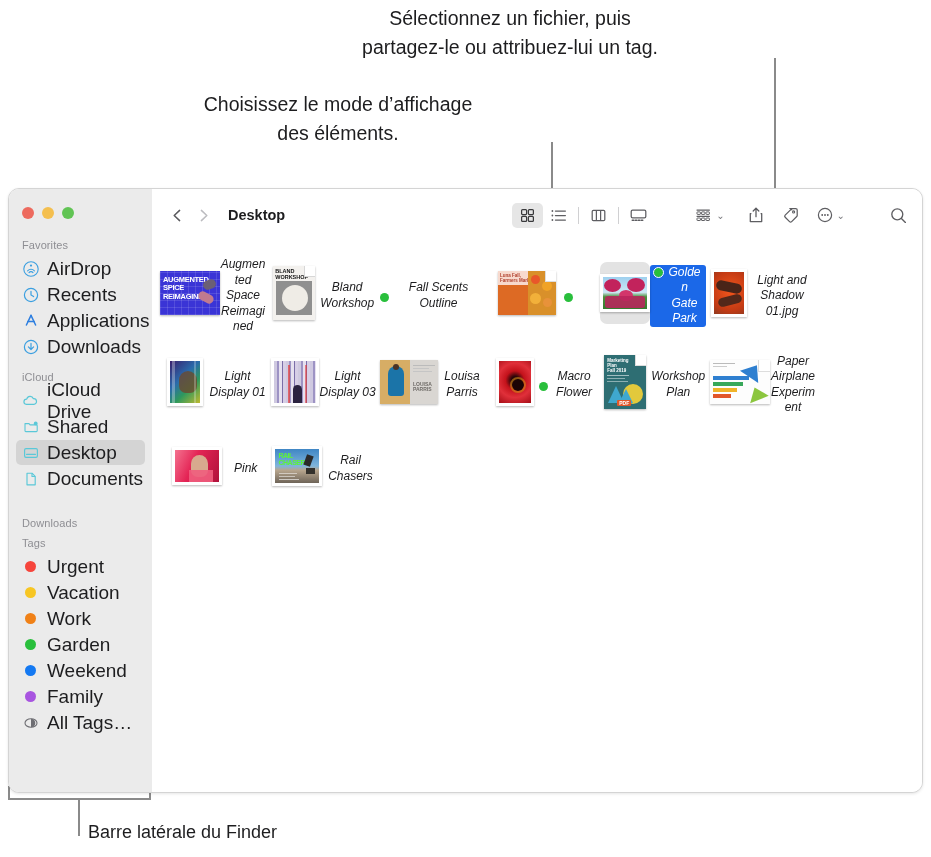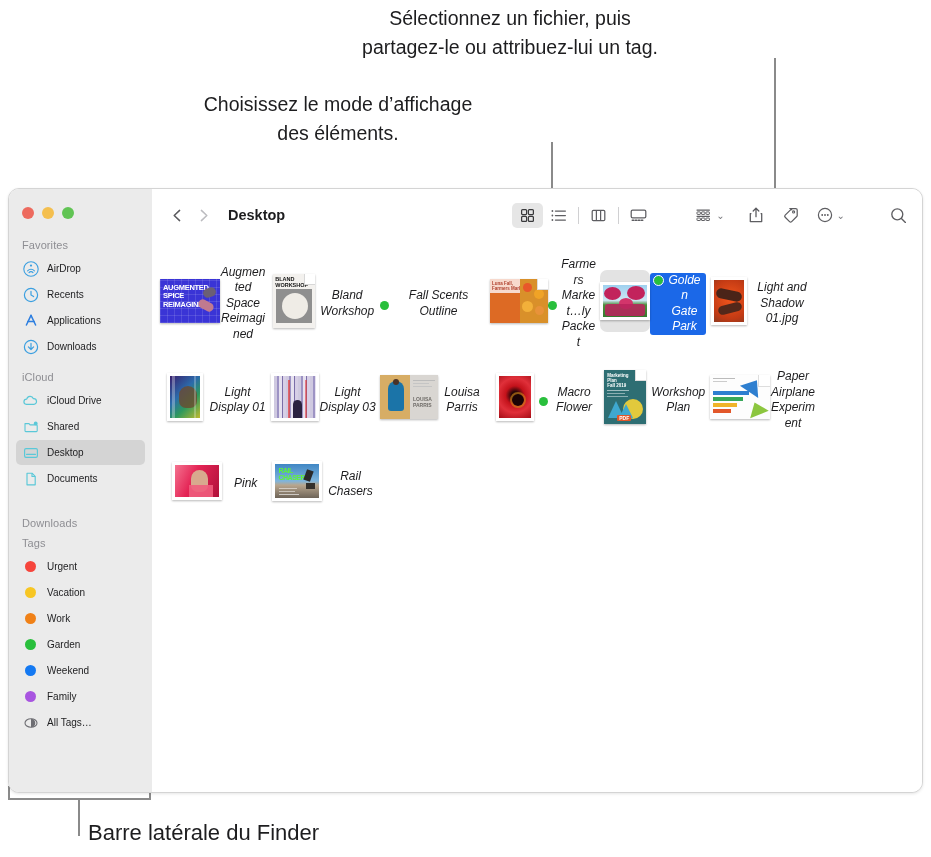--- a/index.html
+++ b/index.html
@@ -18,21 +18,21 @@
     position: absolute;
     color: #1d1d1f;
     font-size: 19.5px;
     line-height: 29px;
     text-align: center;
     white-space: pre-line;
     font-family: "Liberation Sans", sans-serif;
   }
   #callout-top   { left: 250px; top: 4px;  width: 520px; }
   #callout-left  { left: 108px; top: 90px; width: 460px; }
-  #callout-bottom{ left: 88px;  top: 818px; width: 420px; text-align: left; font-size: 22px; }
+  #callout-bottom{ left: 88px;  top: 818px; width: 420px; text-align: left; font-size: 18px; }
 
   
   .leader { position: absolute; background: #8a8a8a; }
   .vline { width: 1.6px; }
   .hline { height: 1.6px; }
 
   
   #finder-window {
     position: absolute;
     left: 8px; top: 188px;
@@ -71,21 +71,21 @@
     letter-spacing: 0.1px;
   }
   .sb-item {
     display: flex;
     align-items: center;
     gap: 8px;
     height: 25px;
     margin: 1px 7px;
     padding: 0 6px;
     border-radius: 5px;
-    font-size: 10px;
+    font-size: 19px;
     color: #1d1d1f;
     cursor: default;
   }
   .sb-item.selected { background: #d4d4d4; }
   .sb-ico {
     width: 17px; height: 17px;
     flex: 0 0 17px;
     display: flex; align-items: center; justify-content: center;
   }
   .sb-ico svg { display: block; }
@@ -534,22 +534,20 @@
               <div style="position:absolute;left:30px;top:0;right:0;bottom:0;background:#d9902a;"></div>
               <div style="position:absolute;left:33px;top:4px;width:9px;height:9px;border-radius:50%;background:#e8572a;"></div>
               <div style="position:absolute;left:44px;top:10px;width:10px;height:10px;border-radius:50%;background:#f0a326;"></div>
               <div style="position:absolute;left:32px;top:22px;width:11px;height:11px;border-radius:50%;background:#f2b03a;"></div>
               <div style="position:absolute;left:45px;top:27px;width:9px;height:9px;border-radius:50%;background:#e8923a;"></div>
               <div style="position:absolute;right:0;top:0;width:11px;height:11px;background:#fff;border-left:1px solid #ddd;border-bottom:1px solid #ddd;"></div>
             </div>
           </div>
           <div class="label-row">
             <span class="lbl-dot" style="background:#29bf3c"></span>
-            <span class="file-label">Farmers
-Market…ly Packet</span>
           </div>
         </div>
 
         <div class="file-cell">
           <div class="thumb-wrap sel-bg">
             <div class="thumb photo" style="width:50px;height:38px;background:#8ec6e8;">
               <div style="position:absolute;inset:0;background:linear-gradient(#9ed0ef 0%,#cfe7f5 48%,#4d8f3c 62%,#357a2e 100%);"></div>
               <div style="position:absolute;left:1px;top:2px;width:17px;height:13px;border-radius:50%;background:#c2235c;"></div>
               <div style="position:absolute;right:2px;top:1px;width:18px;height:14px;border-radius:50%;background:#c2235c;"></div>
               <div style="position:absolute;left:16px;top:13px;width:14px;height:11px;border-radius:50%;background:#d3356b;"></div>

